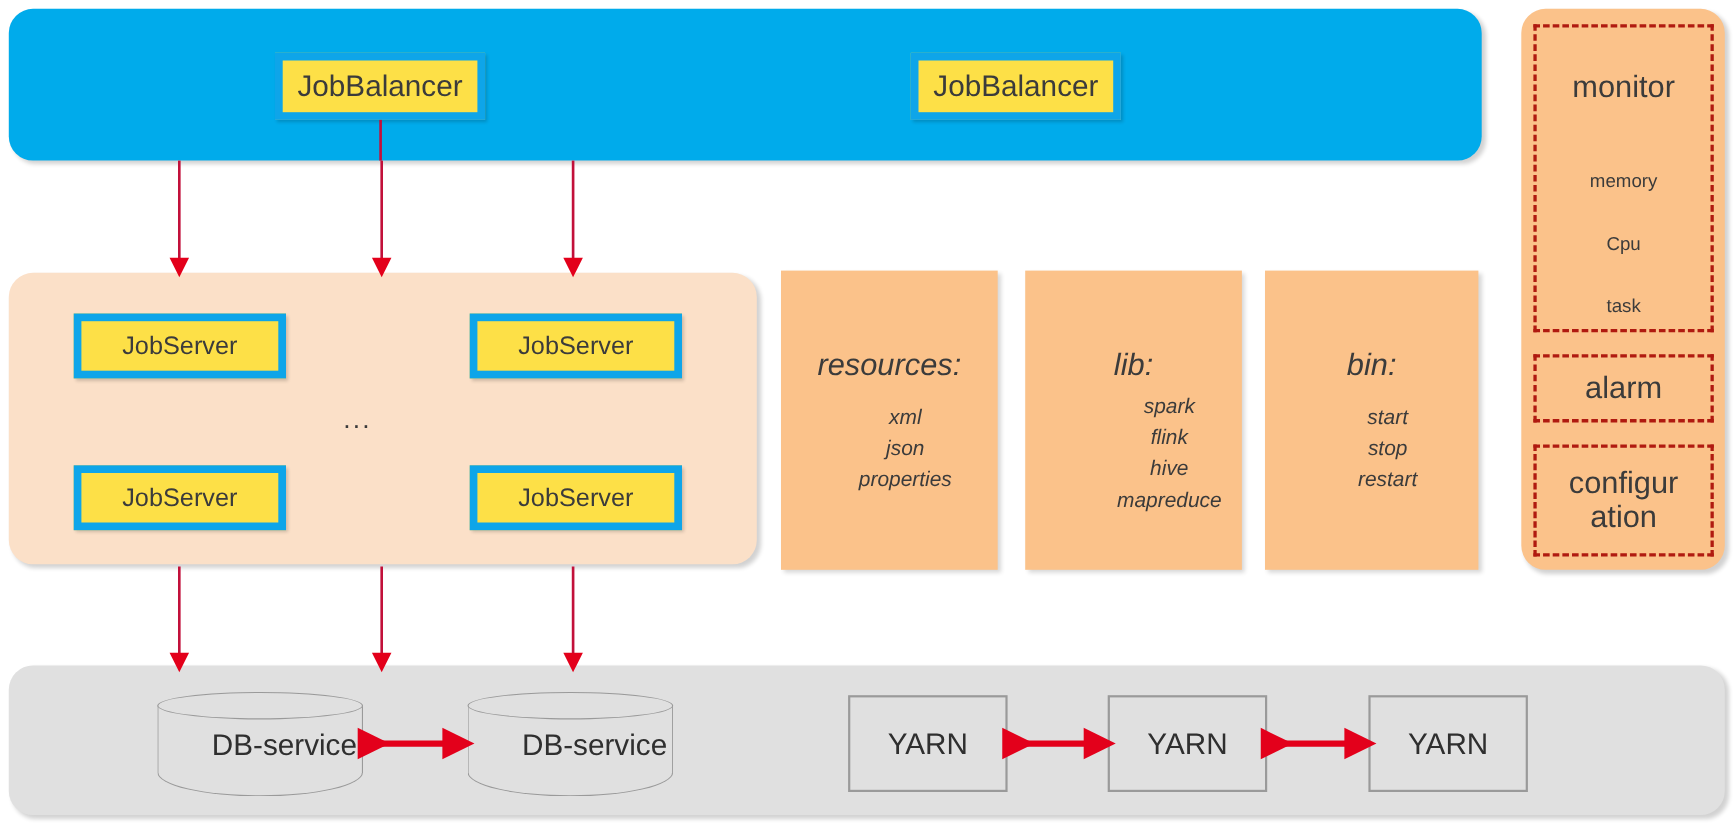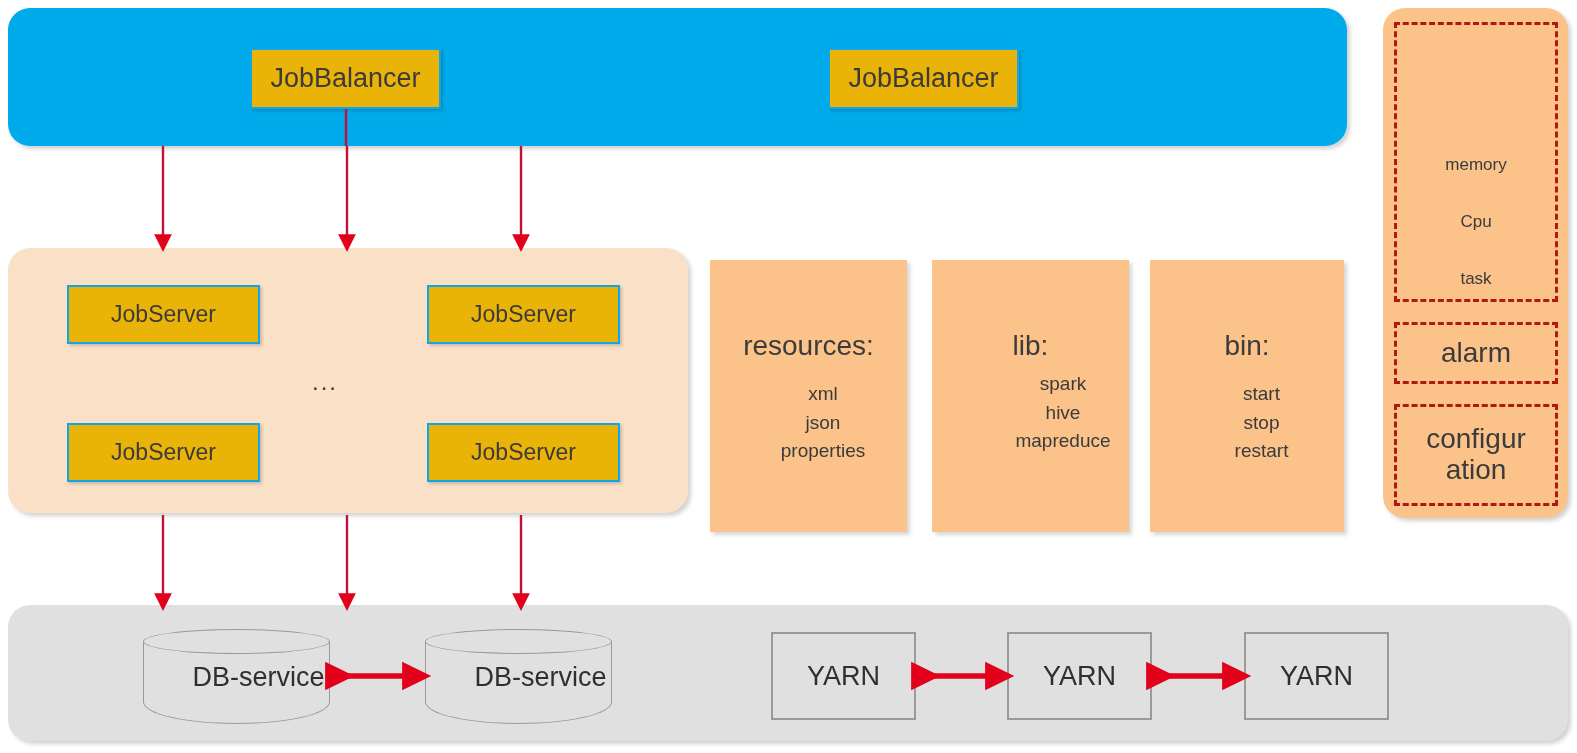--- a/index.html
+++ b/index.html
@@ -50,22 +50,22 @@
 
   
   .sidebar-panel {
     left: 1383px; top: 8px;
     width: 185px; height: 510px;
     background: #FBC28A;
   }
 
   
   .node-box {
-    background: #eab308;
-    border: 2px solid #0ea5e9;
+    background: #fde047;
+    border: 7px solid #0ea5e9;
     display: flex;
     align-items: center;
     justify-content: center;
     color: #3b3b3b;
     box-shadow: 2px 2px 3px rgba(0,0,0,0.18);
   }
 
   .jb1 { left: 250px; top: 48px; width: 191px; height: 61px; font-size: 27px; }
   .jb2 { left: 828px; top: 48px; width: 191px; height: 61px; font-size: 27px; }
 
@@ -79,25 +79,26 @@
     left: 300px; top: 368px;
     width: 50px; height: 24px;
     font-size: 24px;
     color: #3b3b3b;
     text-align: center;
     letter-spacing: 2px;
   }
 
   
   .module-col {
-    top: 260px; height: 272px;
+    top: 246px; height: 272px;
     background: #FBC28A;
     box-shadow: 3px 3px 4px rgba(0,0,0,0.16);
     color: #3b3b3b;
     text-align: center;
+    font-style: italic;
   }
   .module-col .m-title {
     position: absolute;
     left: 0; right: 0;
     font-size: 28px;
     line-height: 1;
   }
   .module-col .m-items {
     position: absolute;
     left: 0; right: 0;
@@ -228,37 +229,39 @@
       <div>xml</div>
       <div>json</div>
       <div>properties</div>
     </div>
   </div>
 
   <div class="abs module-col col-lib">
     <div class="m-title">lib:</div>
     <div class="m-items">
       <div>spark</div>
+      <div>flink</div>
       <div>hive</div>
       <div>mapreduce</div>
     </div>
   </div>
 
   <div class="abs module-col col-bin">
     <div class="m-title">bin:</div>
     <div class="m-items">
       <div>start</div>
       <div>stop</div>
       <div>restart</div>
     </div>
   </div>
 
   <div class="abs rounded-panel sidebar-panel"></div>
 
   <div class="abs dashed-box sb-monitor">
+    <div class="sb-title">monitor</div>
     <div class="sb-items">
       <div>memory</div>
       <div>Cpu</div>
       <div>task</div>
     </div>
   </div>
 
   <div class="abs dashed-box sb-alarm">
     <div class="sb-title">alarm</div>
   </div>

